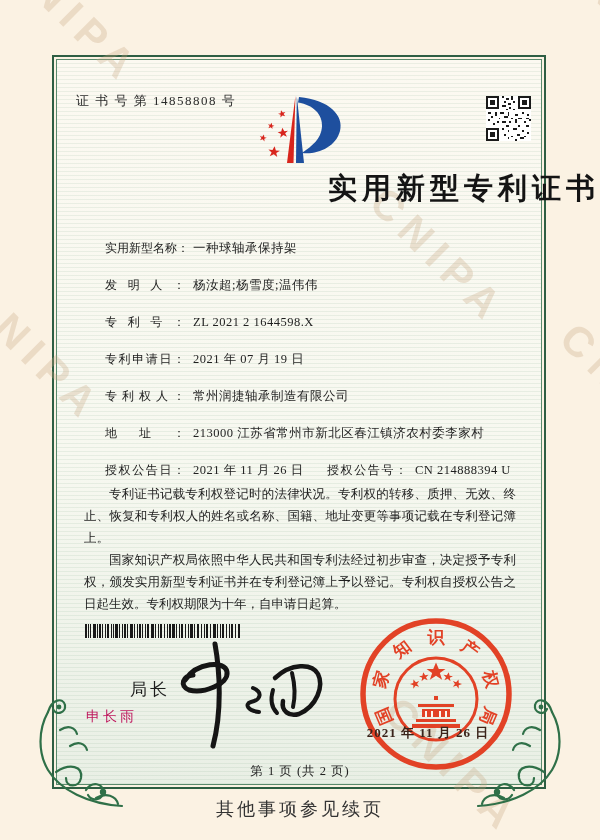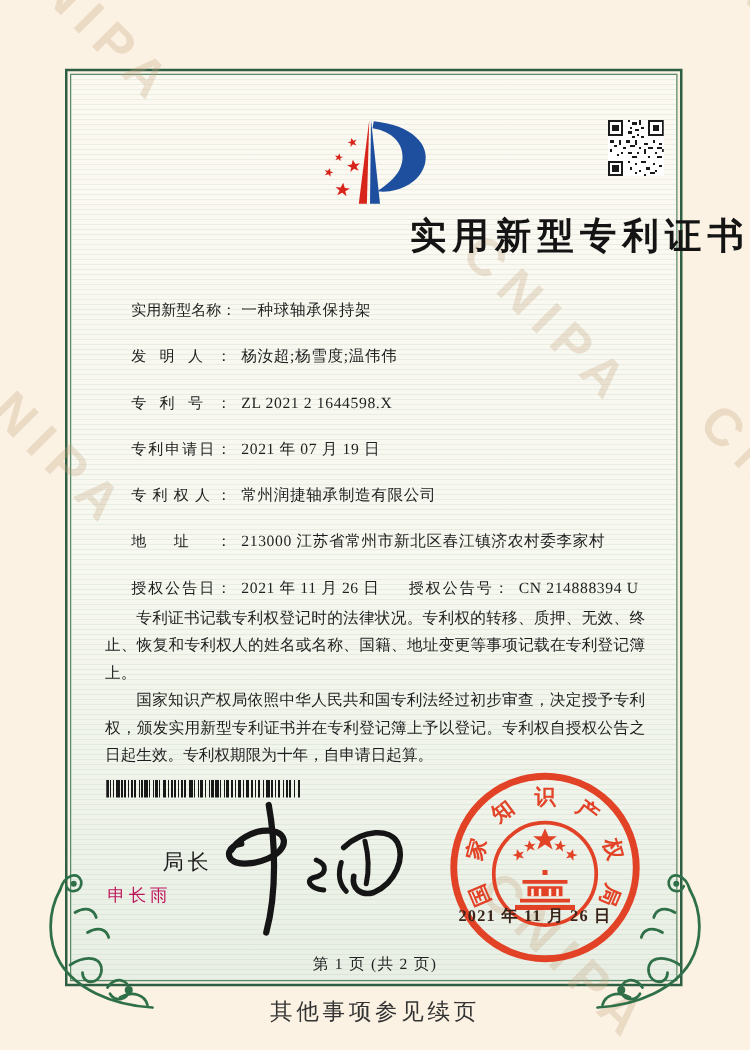--- a/index.html
+++ b/index.html
@@ -108,20 +108,21 @@
     <path d="M34,44 C42,39 49,41 51,48"></path>
     <path d="M60,104 C66,95 77,97 77,106 C77,114 66,116 62,109"></path>
     <path d="M70,112 C80,106 90,110 92,118"></path>
   </g>
   <circle cx="77" cy="106" r="3.2" fill="#2f7048"></circle>
   <circle cx="33" cy="21" r="2.4" fill="#2f7048"></circle>
 </svg>
 
 <div class="content">
 
+  <div class="cert-no">证 书 号 第 14858808 号</div>
 
   <svg class="logo" width="108" height="80" viewBox="0 0 108 80">
     <defs>
       <path id="st" d="M0,-10 L2.94,-3.09 10,-3.09 4.05,1.18 6.47,8.09 0,3.82 -6.47,8.09 -4.05,1.18 -10,-3.09 -2.94,-3.09 Z"></path>
     </defs>
     <use href="#st" transform="translate(36,26) scale(0.38) rotate(-15)" fill="#d8251c"></use>
     <use href="#st" transform="translate(25,38) scale(0.33) rotate(12)" fill="#d8251c"></use>
     <use href="#st" transform="translate(37,45) scale(0.52) rotate(-8)" fill="#d8251c"></use>
     <use href="#st" transform="translate(17,50) scale(0.36) rotate(15)" fill="#d8251c"></use>
     <use href="#st" transform="translate(28,64) scale(0.58) rotate(6)" fill="#d8251c"></use>

